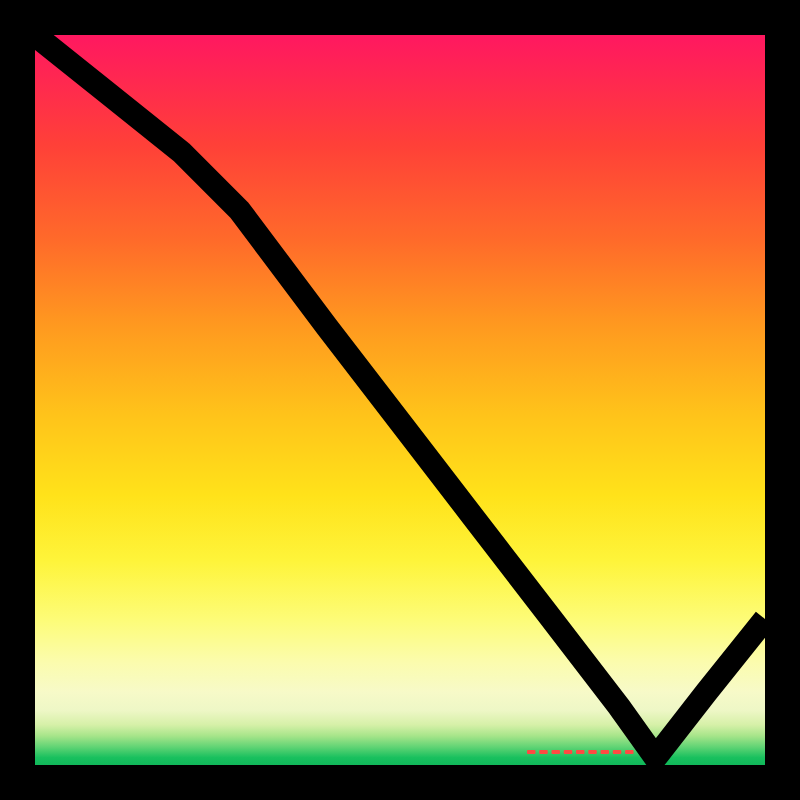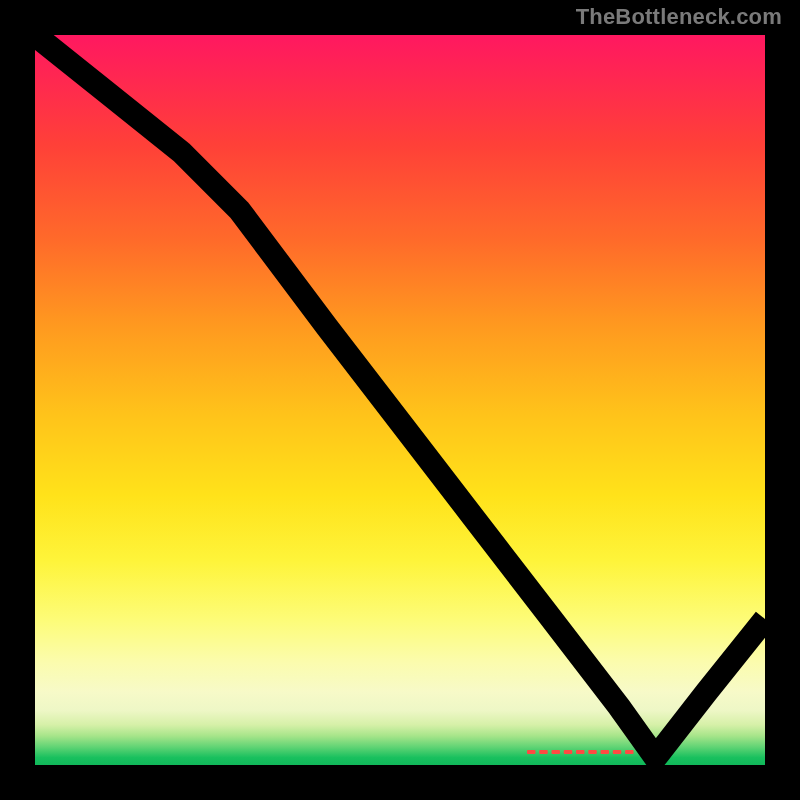--- a/index.html
+++ b/index.html
@@ -77,21 +77,20 @@
     height: 8px;
   }
   .dashes svg { width: 100%; height: 100%; display: block; }
   .dashes rect { fill: #ff4a42; }
 </style>
 </head>
 <body>
 
 <div class="frame">
 
-  <div class="watermark">TheBottleneck.com</div>
 
   <div class="plot">
 
     <div class="gradient"></div>
 
     <svg class="curve" viewBox="0 0 100 100" preserveAspectRatio="none">
       <path id="curve-path" d="M0 0 L10 8 L20 16 L28 24 L40 40 L50 53 L60 66 L70 79 L80 92 L85 99 L92 90 L100 80"></path>
     </svg>
 
     <div class="dashes">

